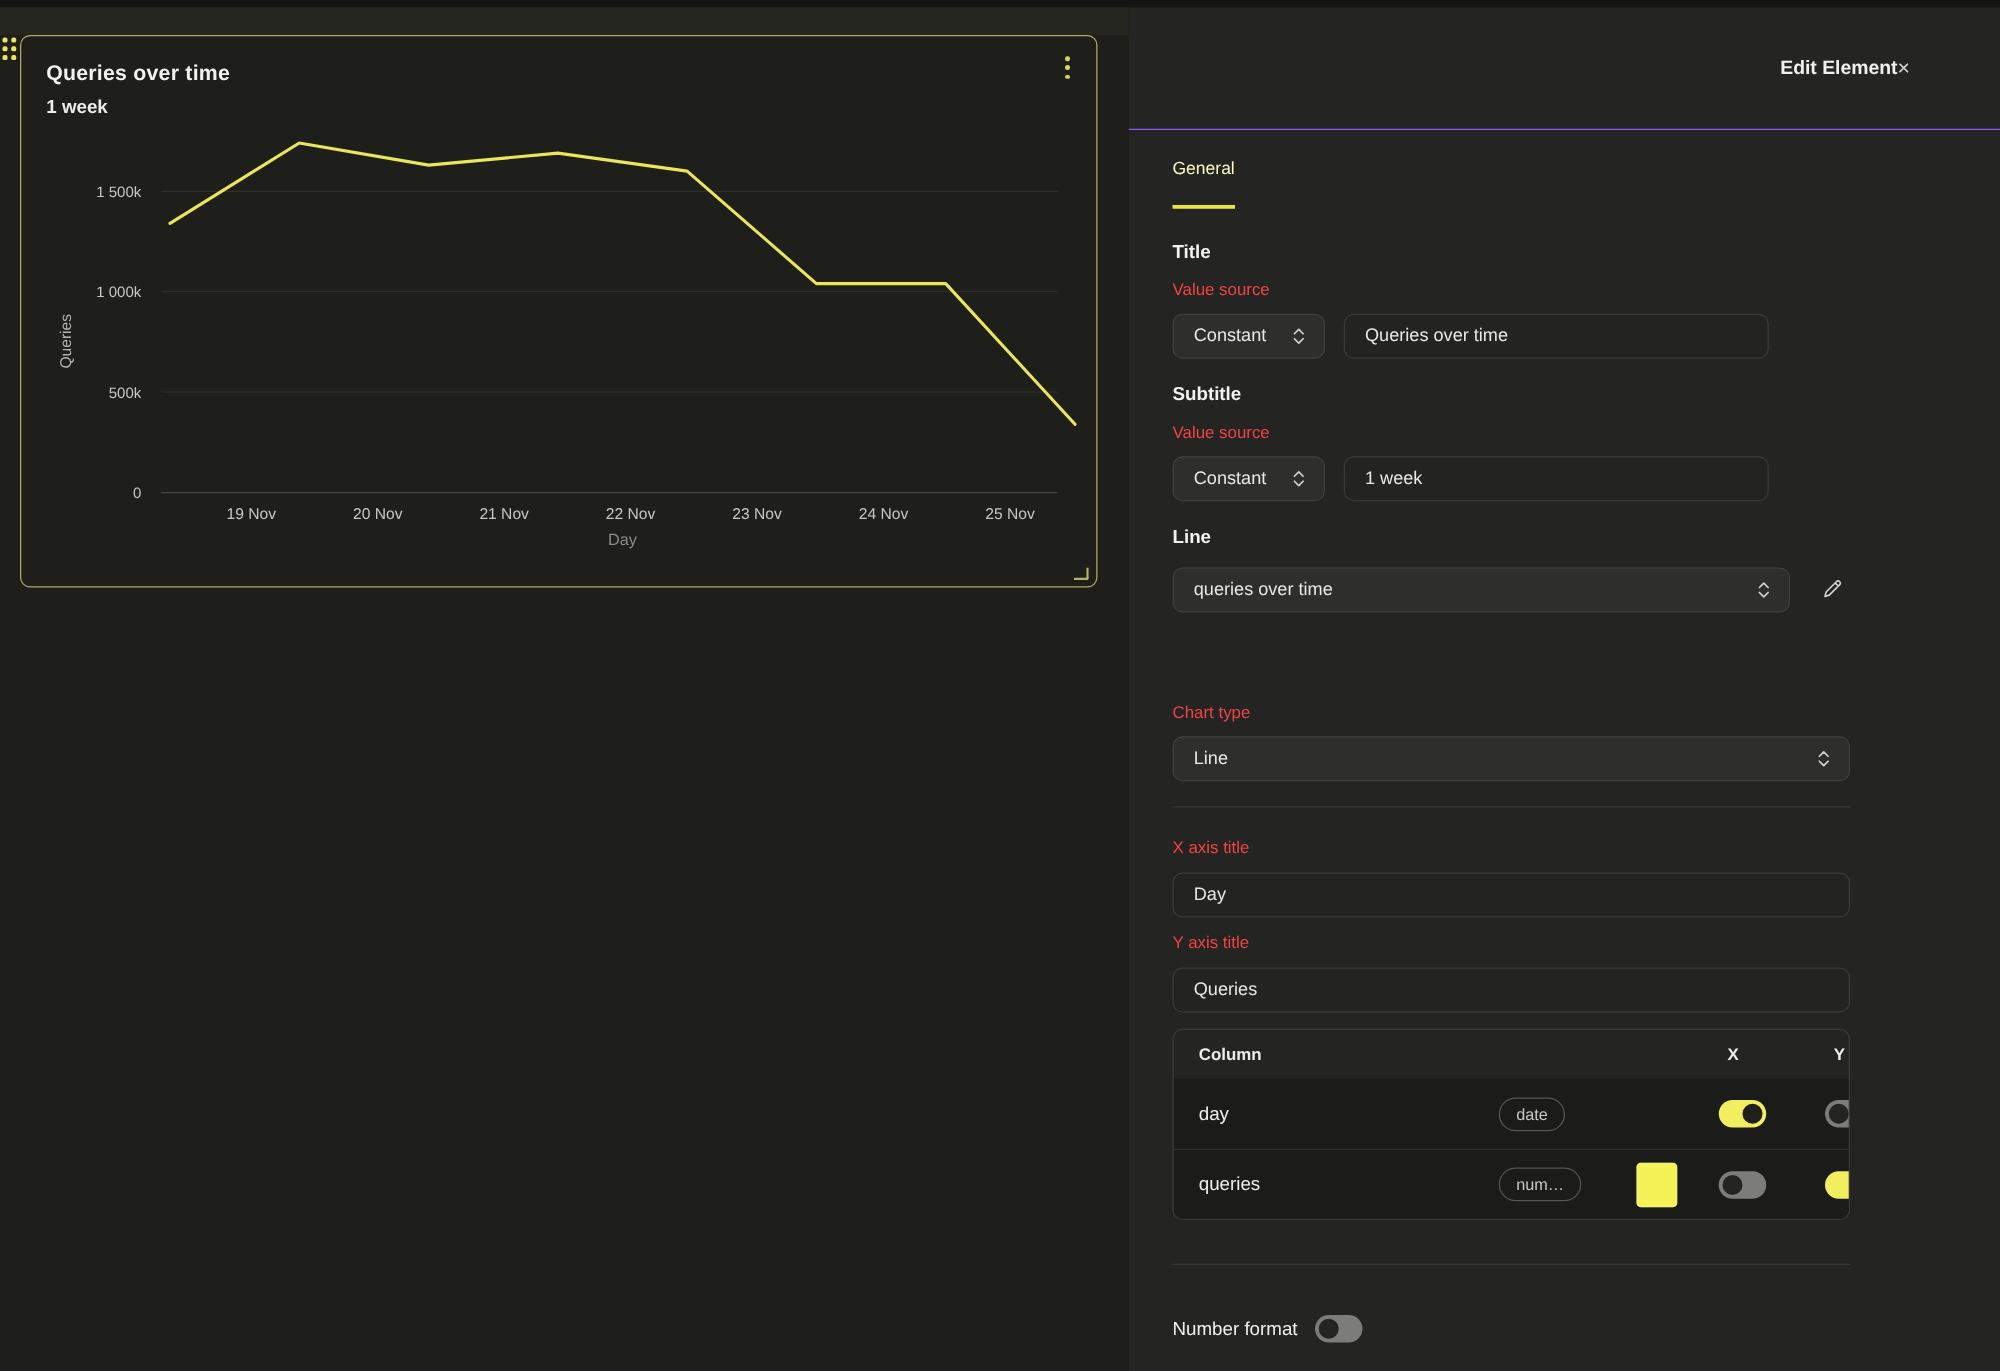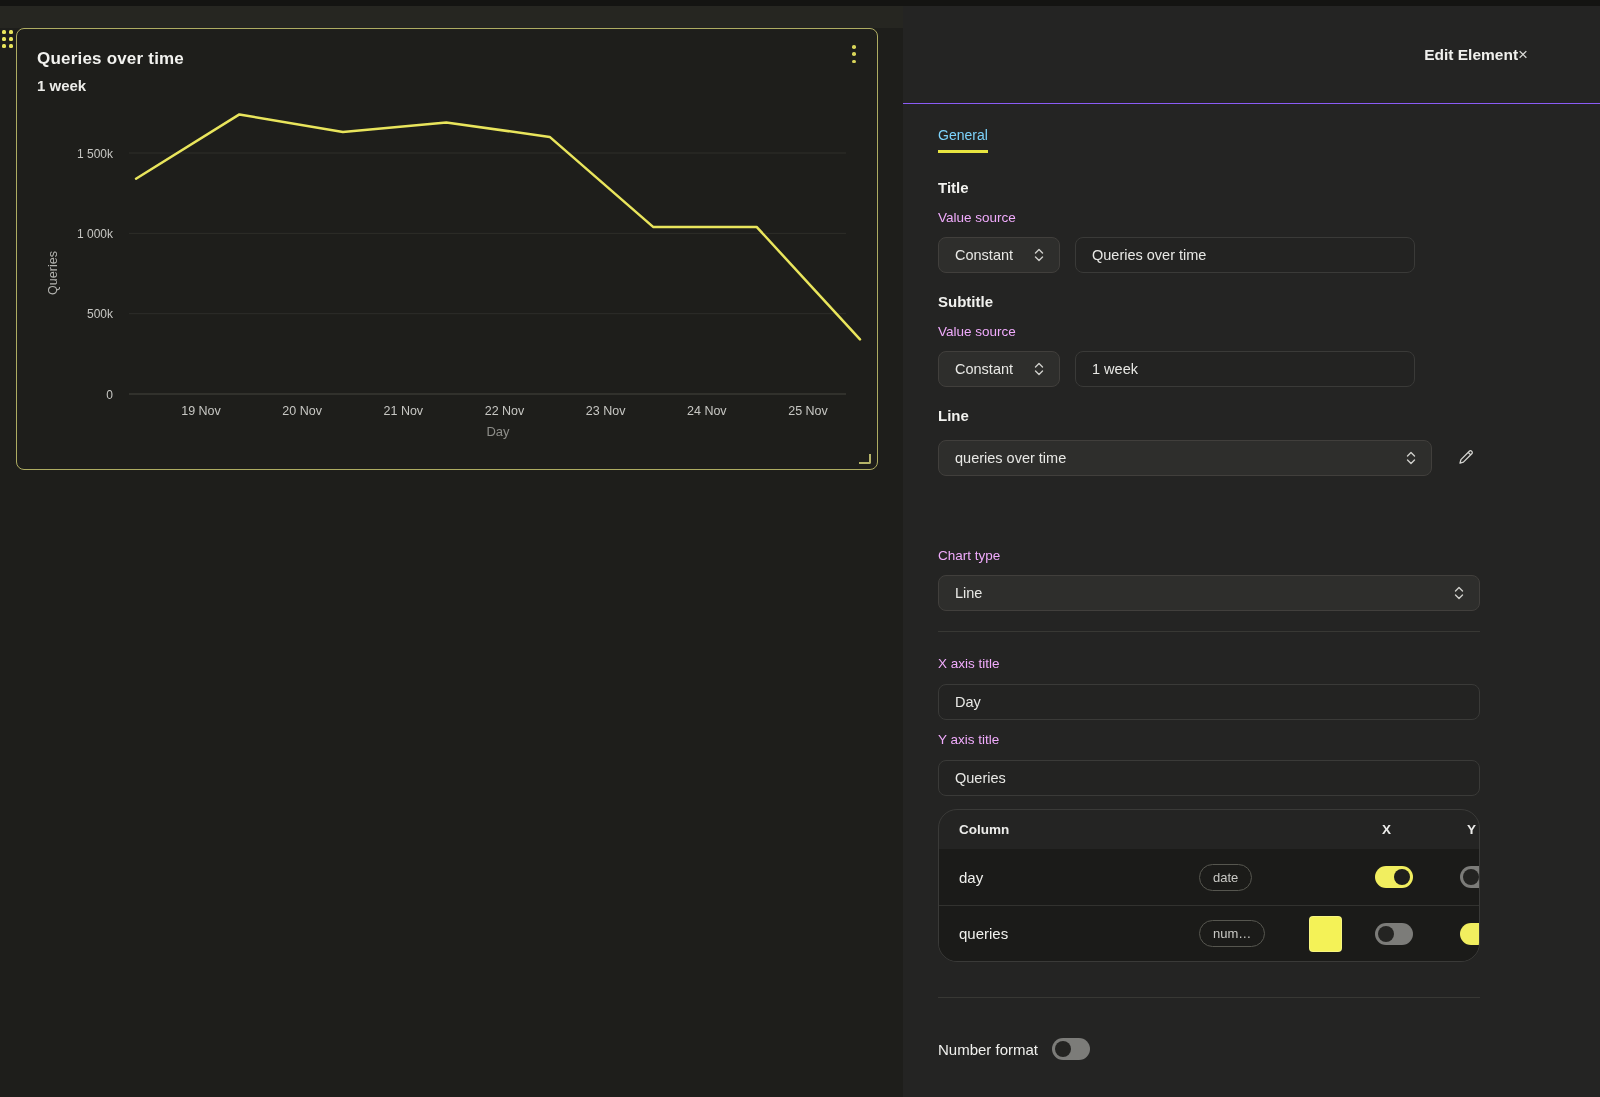--- a/index.html
+++ b/index.html
@@ -31,45 +31,45 @@
   #chart-svg text { font-family:"Liberation Sans", sans-serif; }
 
   
   .panel { position:absolute; left:903px; top:6px; right:0; bottom:0; background:#242423; }
   .panel-header { height:98px; display:flex; align-items:center; justify-content:flex-end;
     padding:0 72px 0 35px; border-bottom:1px solid #8b5cf6; }
   .panel-title { font-size:15.5px; font-weight:600; color:#f0f0ed; }
   .close-btn { background:none; border:none; color:#d8d8d5; font-size:17px; line-height:1; cursor:pointer; }
 
   .tabs { padding:22px 35px 0 35px; }
-  .tab { display:inline-block; font-size:14px; color:#7dd3fc; padding-bottom:7px; cursor:pointer; }
+  .tab { display:inline-block; font-size:14px; color:#fef9c3; padding-bottom:22px; cursor:pointer; }
   .tab.active { border-bottom:3px solid #e8e540; }
 
   .content { padding:0 120px 0 35px; }
   .sec-heading { font-size:15px; font-weight:700; color:#f2f2ef; }
-  .field-label { font-size:13.5px; color:#f0abfc; }
+  .field-label { font-size:13.5px; color:#ef4444; }
   .mt-title { margin-top:26px; }
 
   .row2 { display:flex; gap:15px; }
   .select, .text-input { height:36px; border-radius:8px; display:flex; align-items:center;
     font-size:14.5px; color:#e8e8e5; padding:0 14px 0 16px; cursor:pointer; }
   .select { background:#2e2e2c; border:1px solid #413f3c; justify-content:space-between; gap:10px; }
   .text-input { background:#232322; border:1px solid #3a3a38; cursor:text; }
   .w-source { width:122px; }
   .w-value { width:340px; }
   .full { width:100%; }
   .chev { flex:0 0 auto; }
 
   .query-row { display:flex; align-items:center; gap:20px; }
   .query-row .select { flex:1; }
   .pencil-btn { background:none; border:none; cursor:pointer; padding:4px; }
 
   .divider { height:1px; background:#383834; }
 
-  .col-table { margin-top:13px; border:1px solid #3a3a38; border-radius:19px; overflow:hidden; }
+  .col-table { margin-top:13px; border:1px solid #3a3a38; border-radius:8px; overflow:hidden; }
   .t-grid { display:grid; grid-template-columns:240px 110px 66px 85px 37px; align-items:center; padding-left:20px; }
   .t-head { height:39px; }
   .t-head .th { font-size:13.5px; font-weight:600; color:#ececea; }
   .t-row { height:56px; background:#1b1b19; }
   .t-row + .t-row { border-top:1px solid #32322f; }
   .row-name { font-size:15px; color:#f0f0ed; }
   .badge { display:inline-block; border:1px solid #56564f; border-radius:15px; padding:5px 13px;
     font-size:13px; color:#c9c9c5; justify-self:start; }
   .swatch { width:33px; height:36px; border-radius:4px; border:1px solid rgba(255,255,255,.25); cursor:pointer; justify-self:start; }
 

